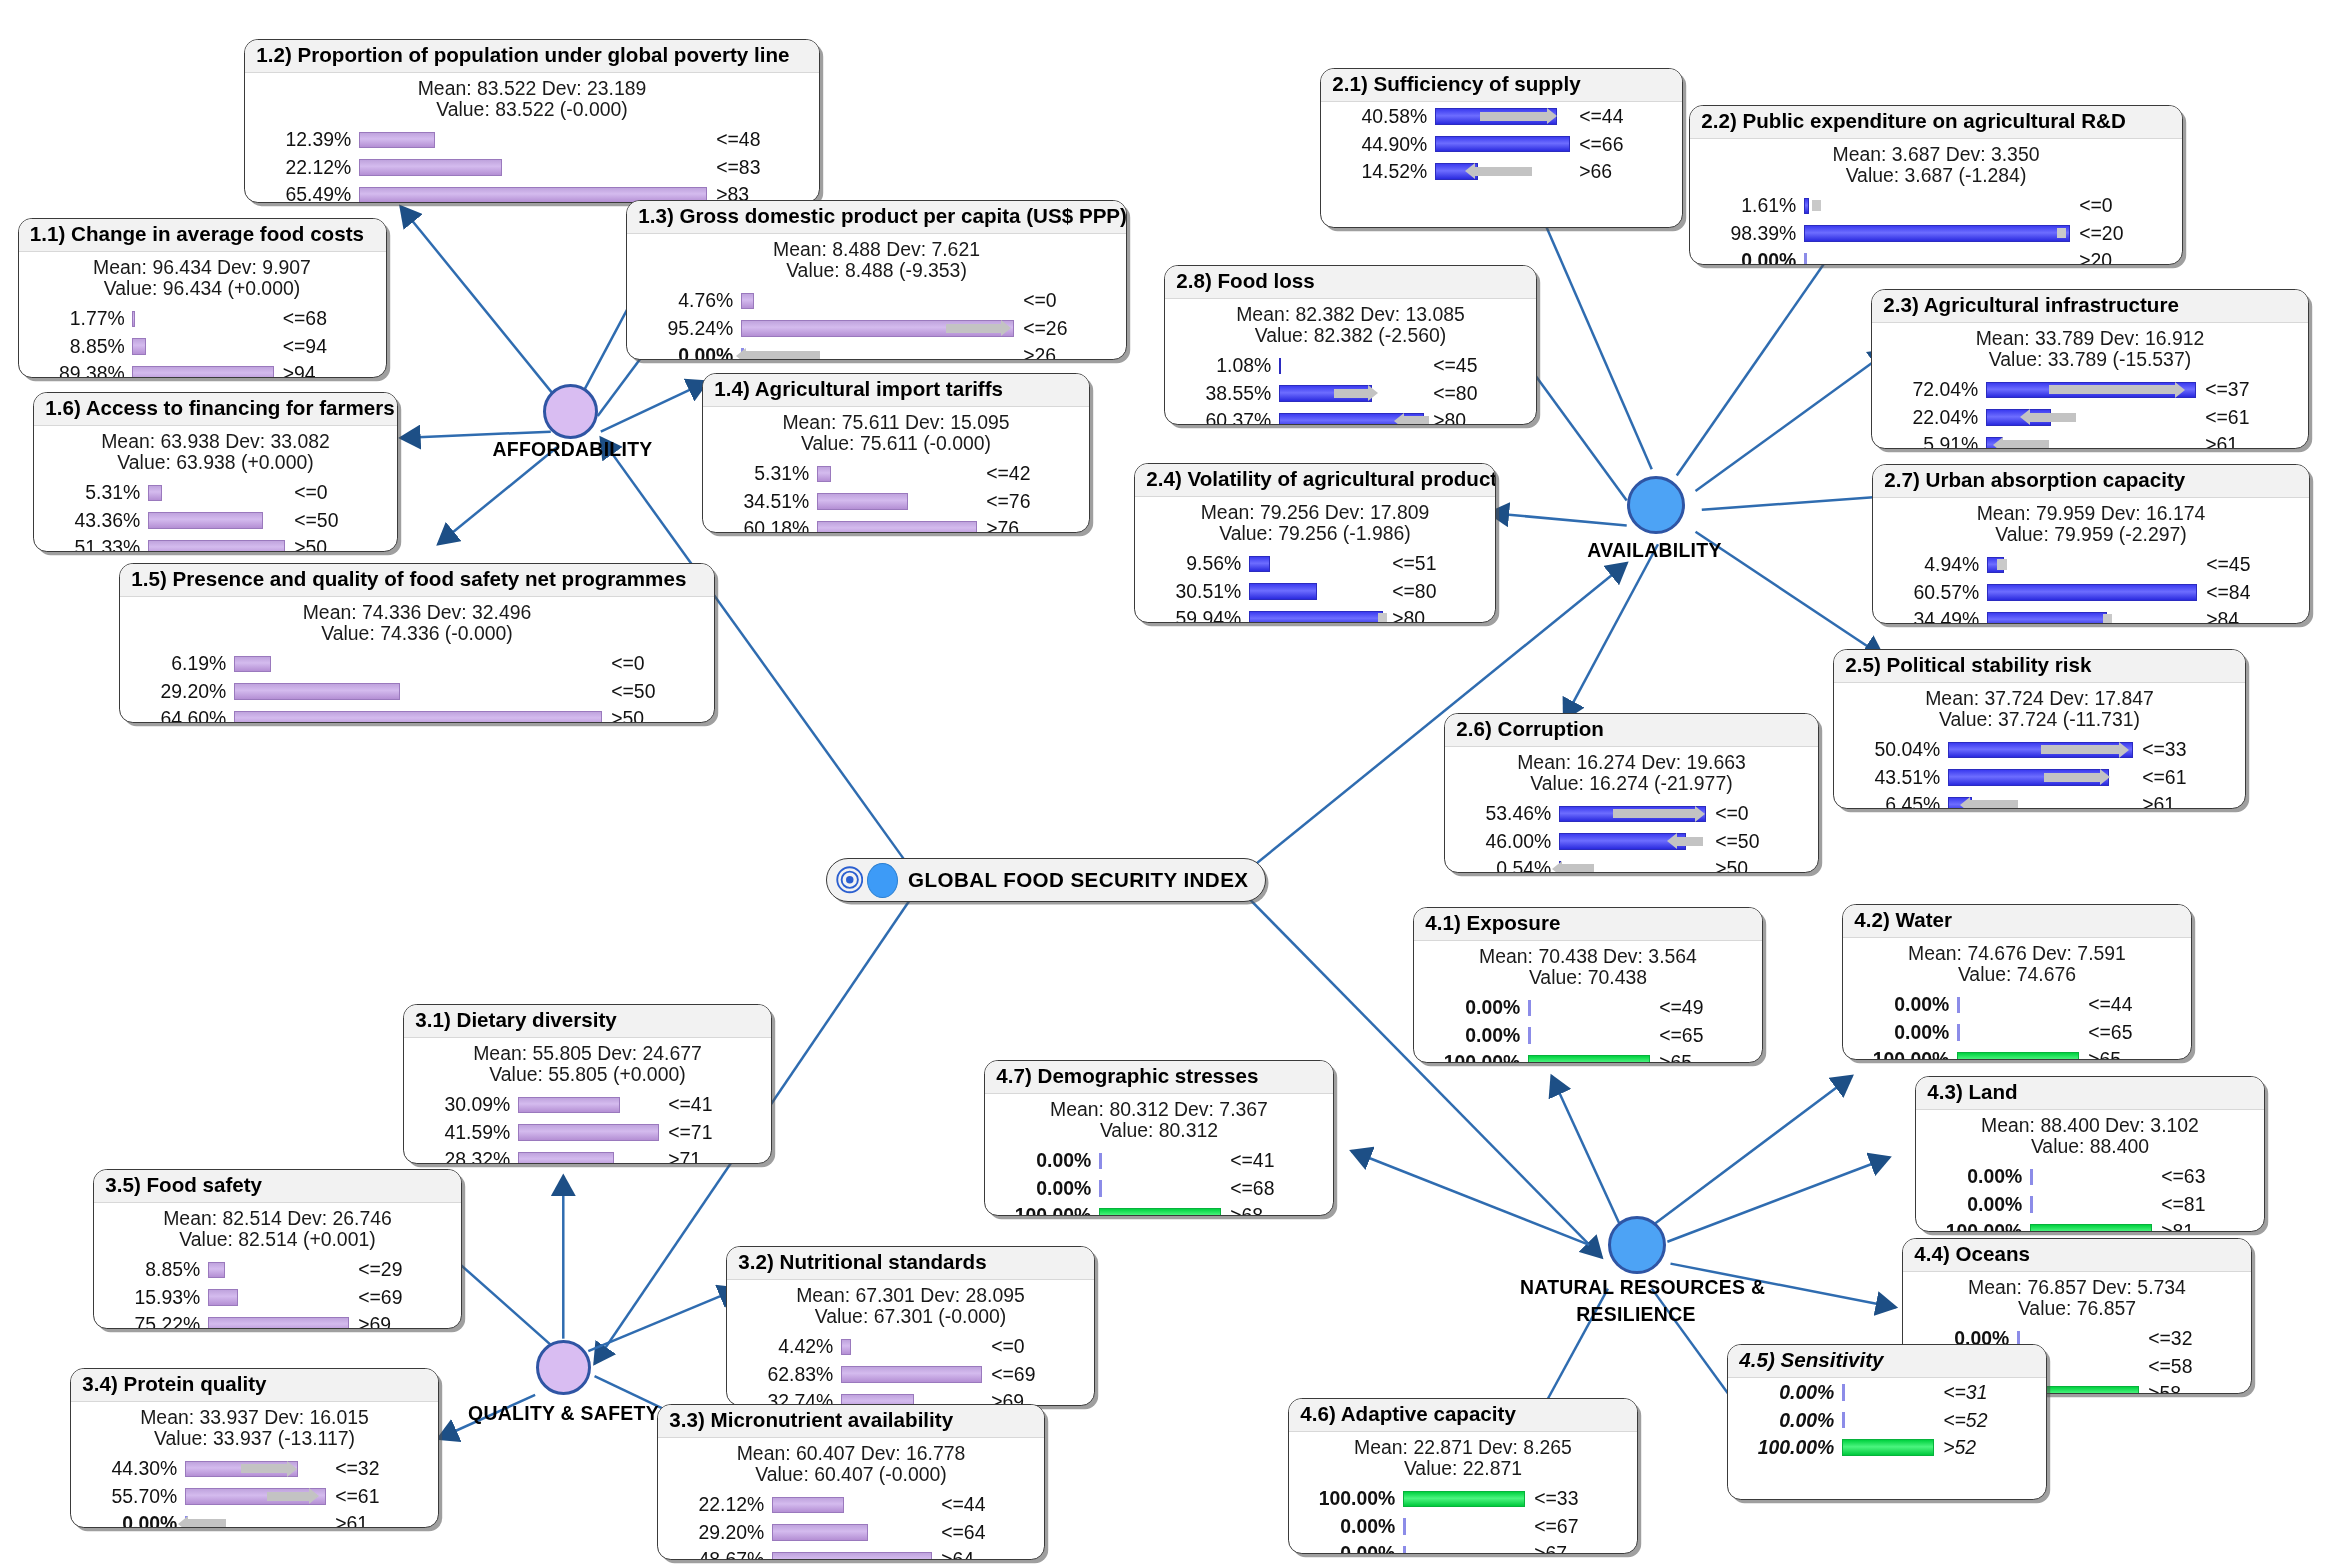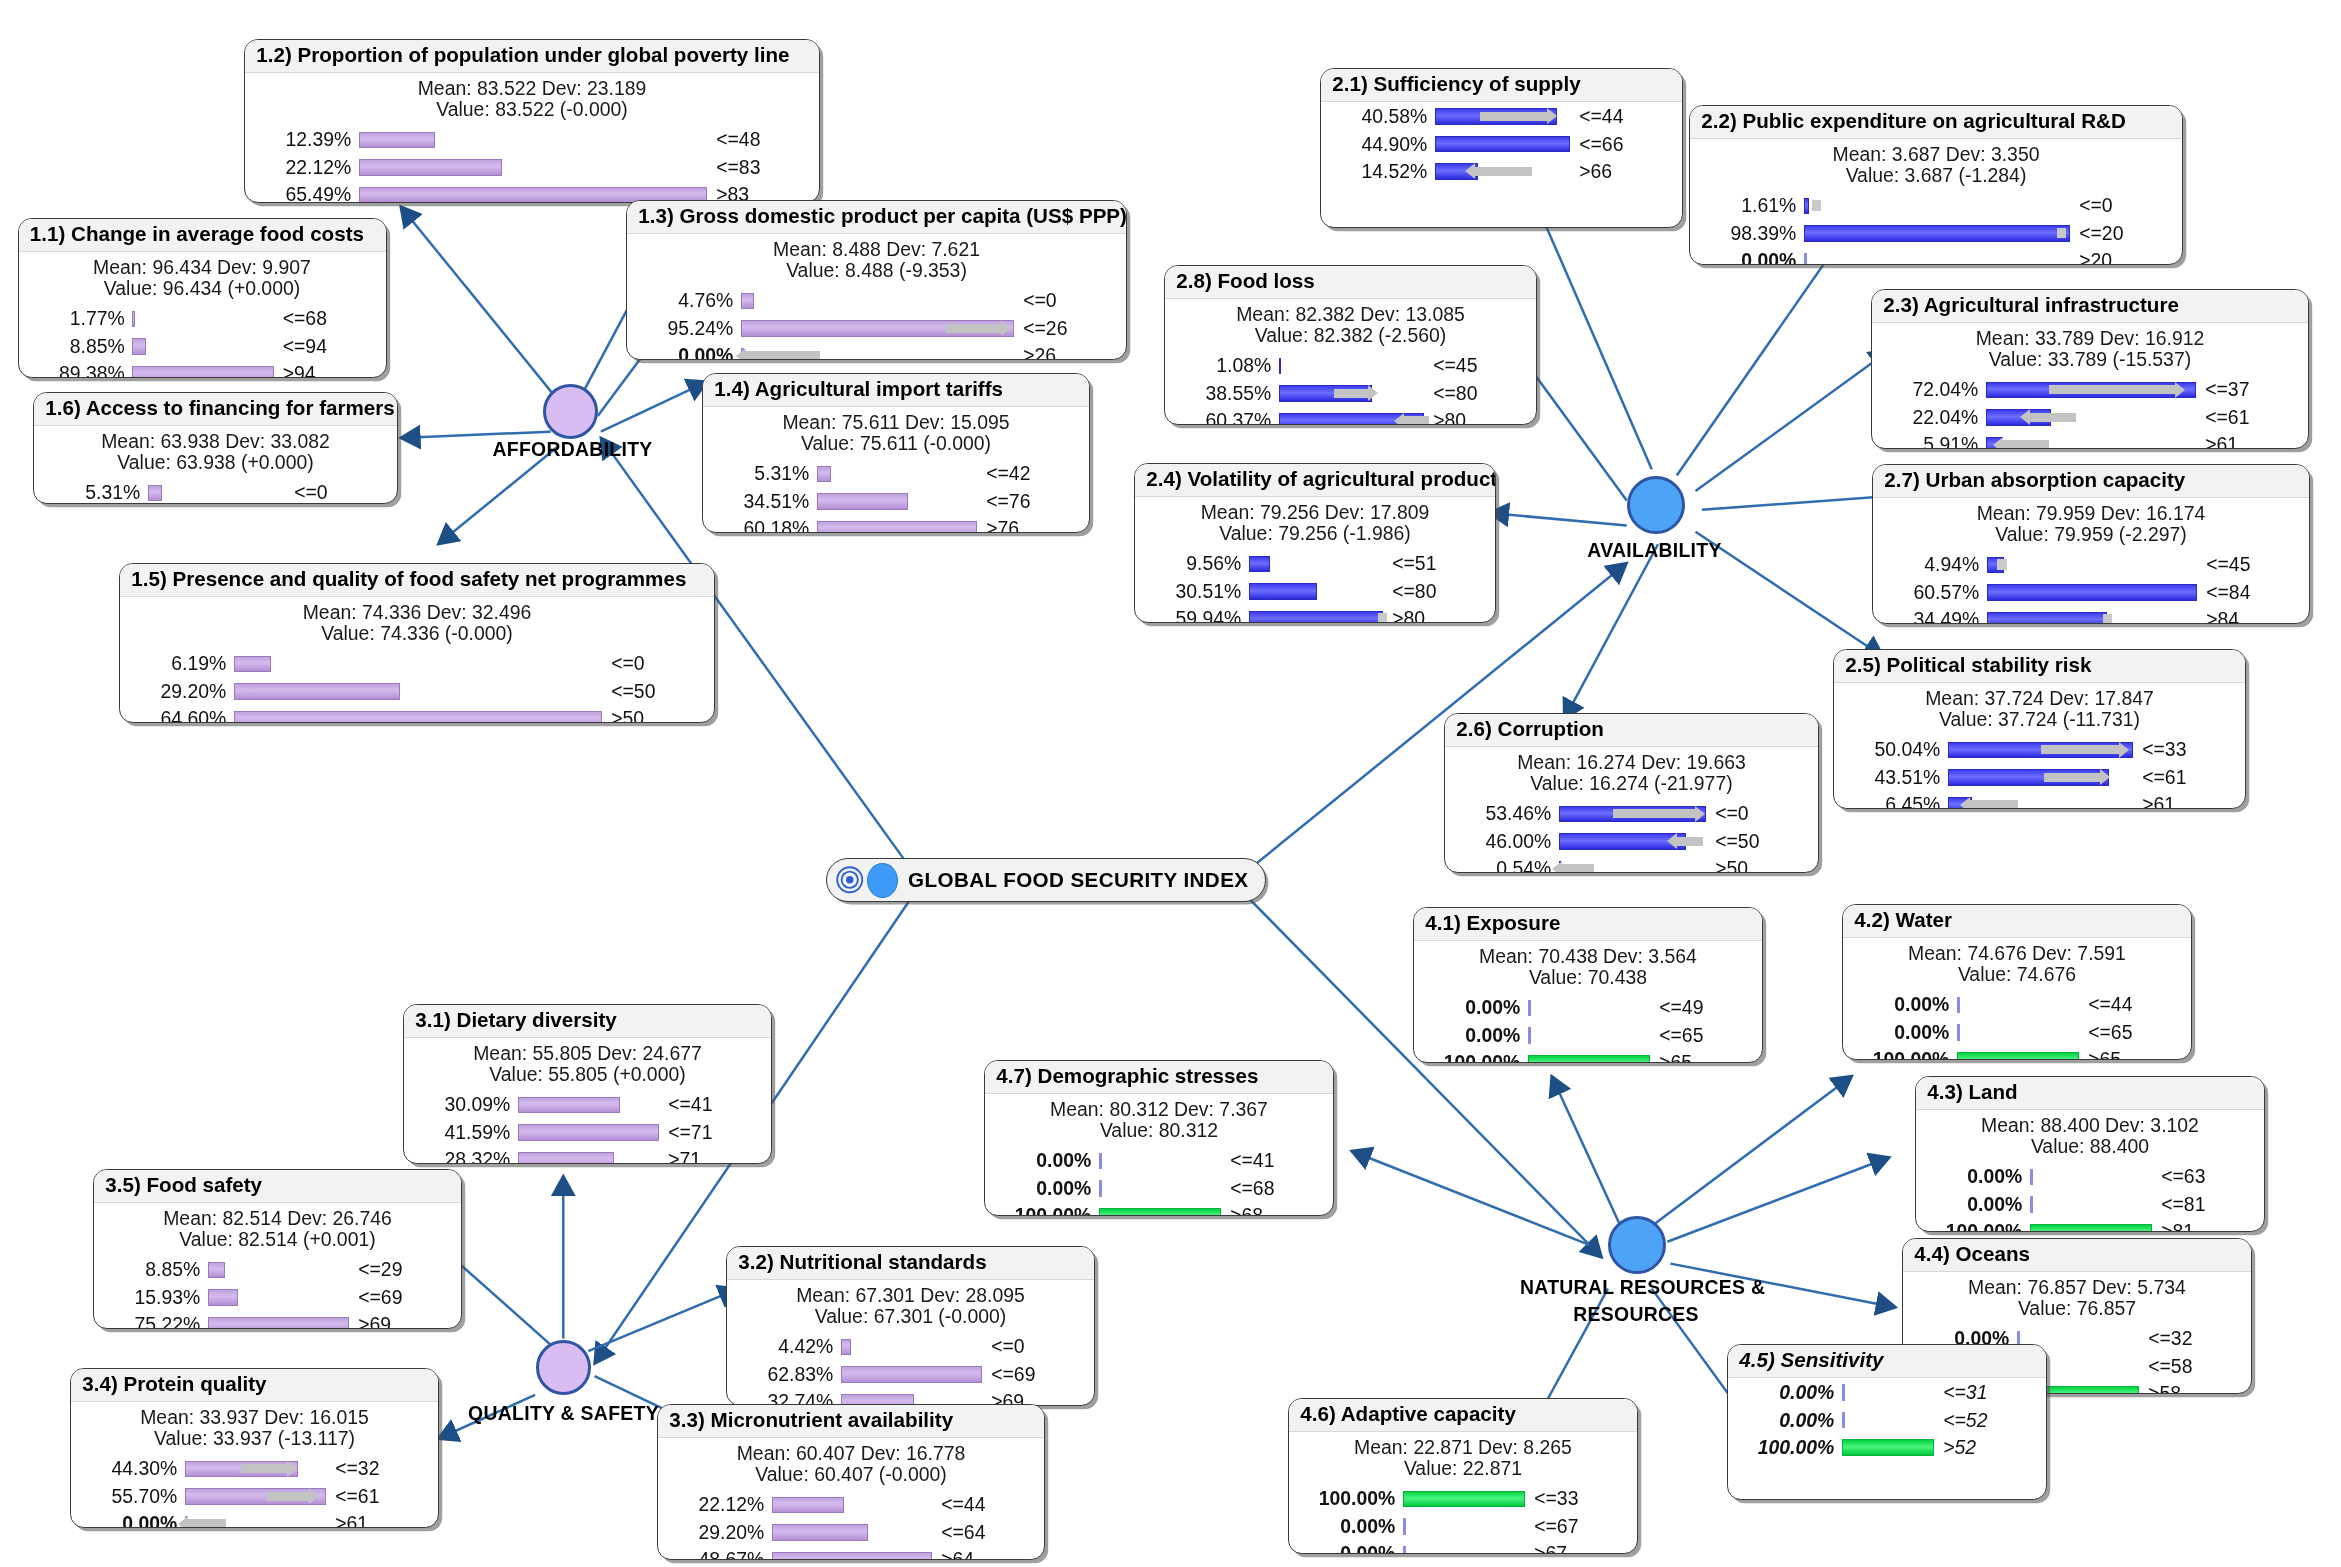--- a/index.html
+++ b/index.html
@@ -111,21 +111,21 @@
   <div class="hublabel" style="left:463px;top:438px;width:219px;">AFFORDABILITY</div>
 
   <div class="hub blue" style="left:1627px;top:476px;width:58px;height:58px;"></div>
   <div class="hublabel" style="left:1545px;top:539px;width:219px;">AVAILABILITY</div>
 
   <div class="hub purple" style="left:536px;top:1340px;width:55px;height:55px;"></div>
   <div class="hublabel" style="left:454px;top:1402px;width:219px;">QUALITY &amp; SAFETY</div>
 
   <div class="hub blue" style="left:1608px;top:1216px;width:58px;height:58px;"></div>
   <div class="hublabel" style="left:1520px;top:1276px;width:232px;">NATURAL RESOURCES &amp;</div>
-  <div class="hublabel" style="left:1520px;top:1303px;width:232px;">RESOURCES</div>
+  <div class="hublabel" style="left:1520px;top:1303px;width:232px;">RESILIENCE</div>
 
   <div class="node" style="left:244px;top:39px;width:576px;height:164px;">
       <div class="hdr">1.2) Proportion of population under global poverty line</div>
       <div class="stats">
         <div>Mean: 83.522 Dev: 23.189</div>
         <div>Value: 83.522 (-0.000)</div>
       </div>
       <div class="rows">
         <div class="row">
           <div class="pct">12.39%</div>
@@ -235,21 +235,21 @@
         </div>
         <div class="row">
           <div class="pct">60.18%</div>
           <div class="barwrap">
             <div class="bar purple" style="width: 100%;"></div>
           </div>
           <div class="thr">&gt;76</div>
         </div>
       </div>
     </div>
-  <div class="node" style="left:33px;top:392px;width:365px;height:112px;">
+  <div class="node" style="left:33px;top:392px;width:365px;height:160px;">
       <div class="hdr">1.6) Access to financing for farmers</div>
       <div class="stats">
         <div>Mean: 63.938 Dev: 33.082</div>
         <div>Value: 63.938 (+0.000)</div>
       </div>
       <div class="rows">
         <div class="row">
           <div class="pct">5.31%</div>
           <div class="barwrap">
             <div class="bar purple" style="width: 10%;"></div>

